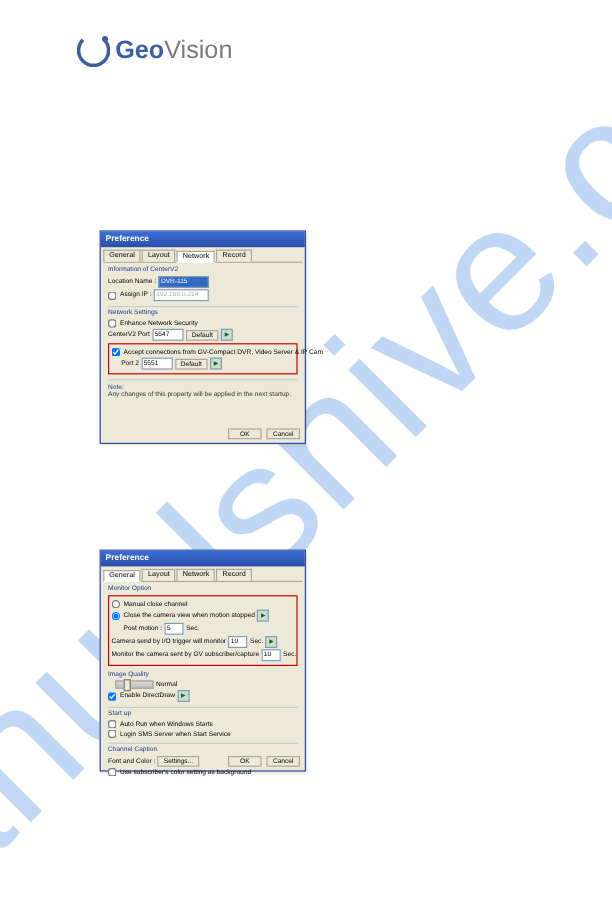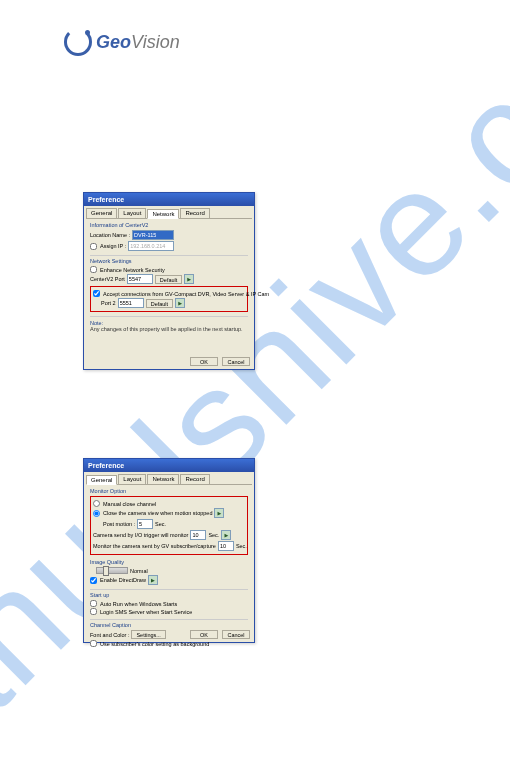--- a/index.html
+++ b/index.html
@@ -48,24 +48,23 @@
     content: '';
     position: absolute;
     top: -1px;
     right: -1px;
     width: 5px;
     height: 5px;
     background: #3a5fa8;
     border-radius: 50%;
   }
   .logo-text {
-    font-size: 18px;
+    font-size: 21px;
     font-weight: bold;
     color: #3a5fa8;
-    font-style: italic;
   }
   .logo-text .thin {
     font-weight: normal;
     color: #7a7a7a;
   }
   .dialog {
     position: absolute;
     border: 1px solid #2a4ea8;
     background: #ece9d8;
     width: 170px;

